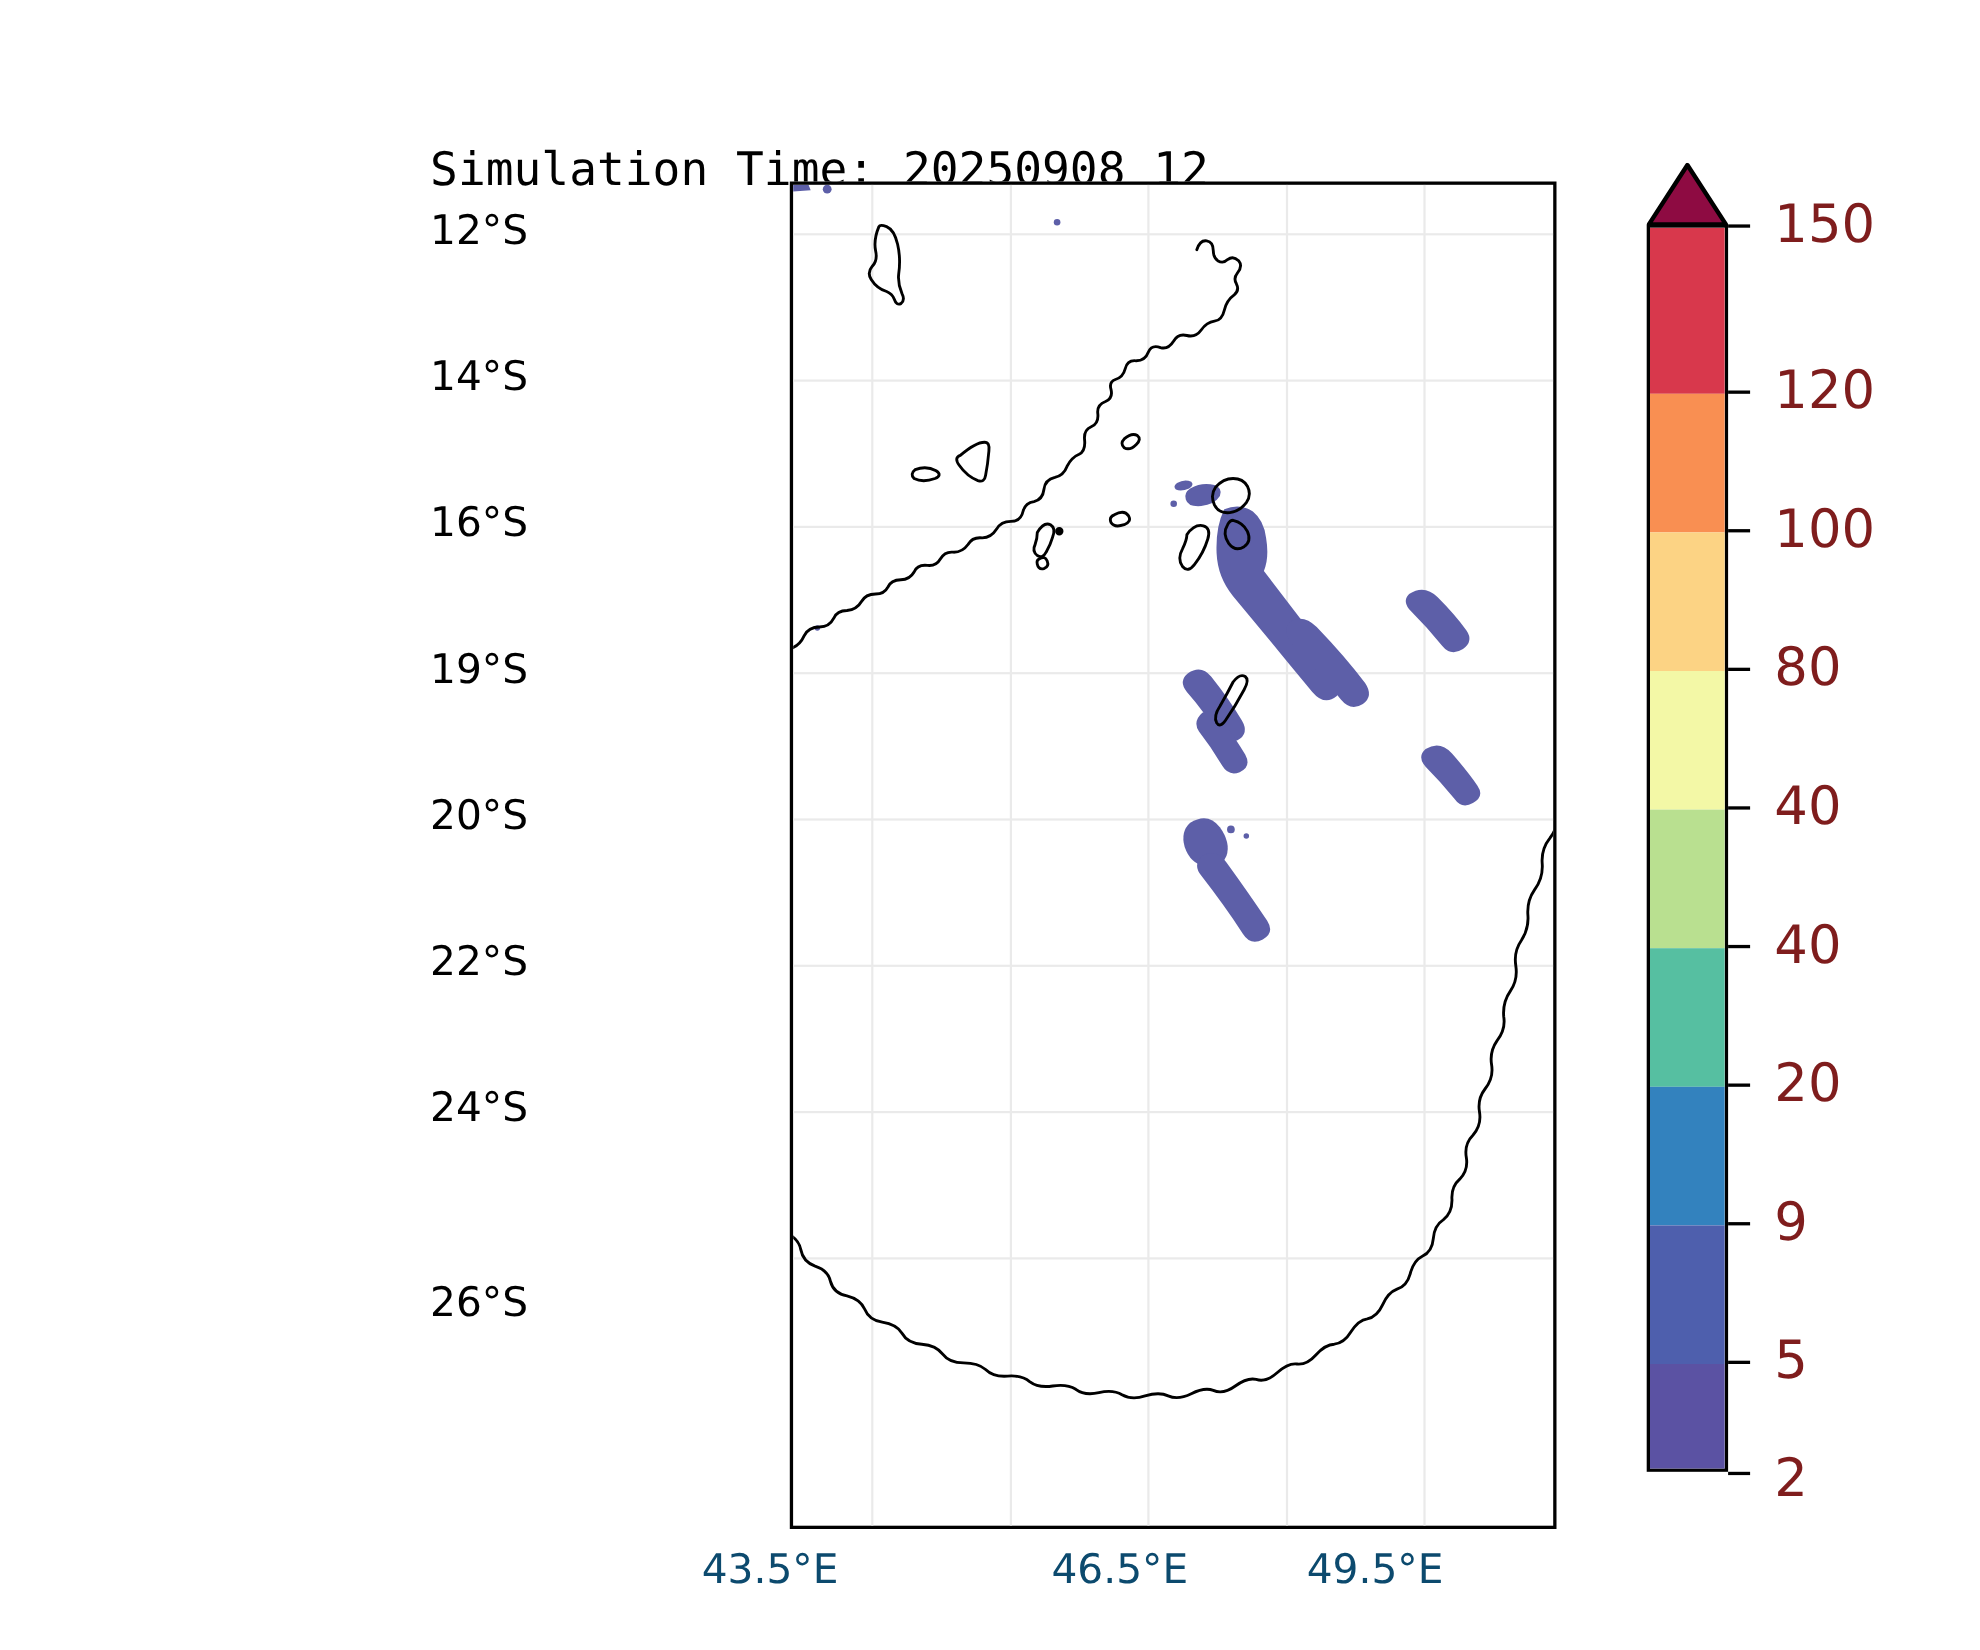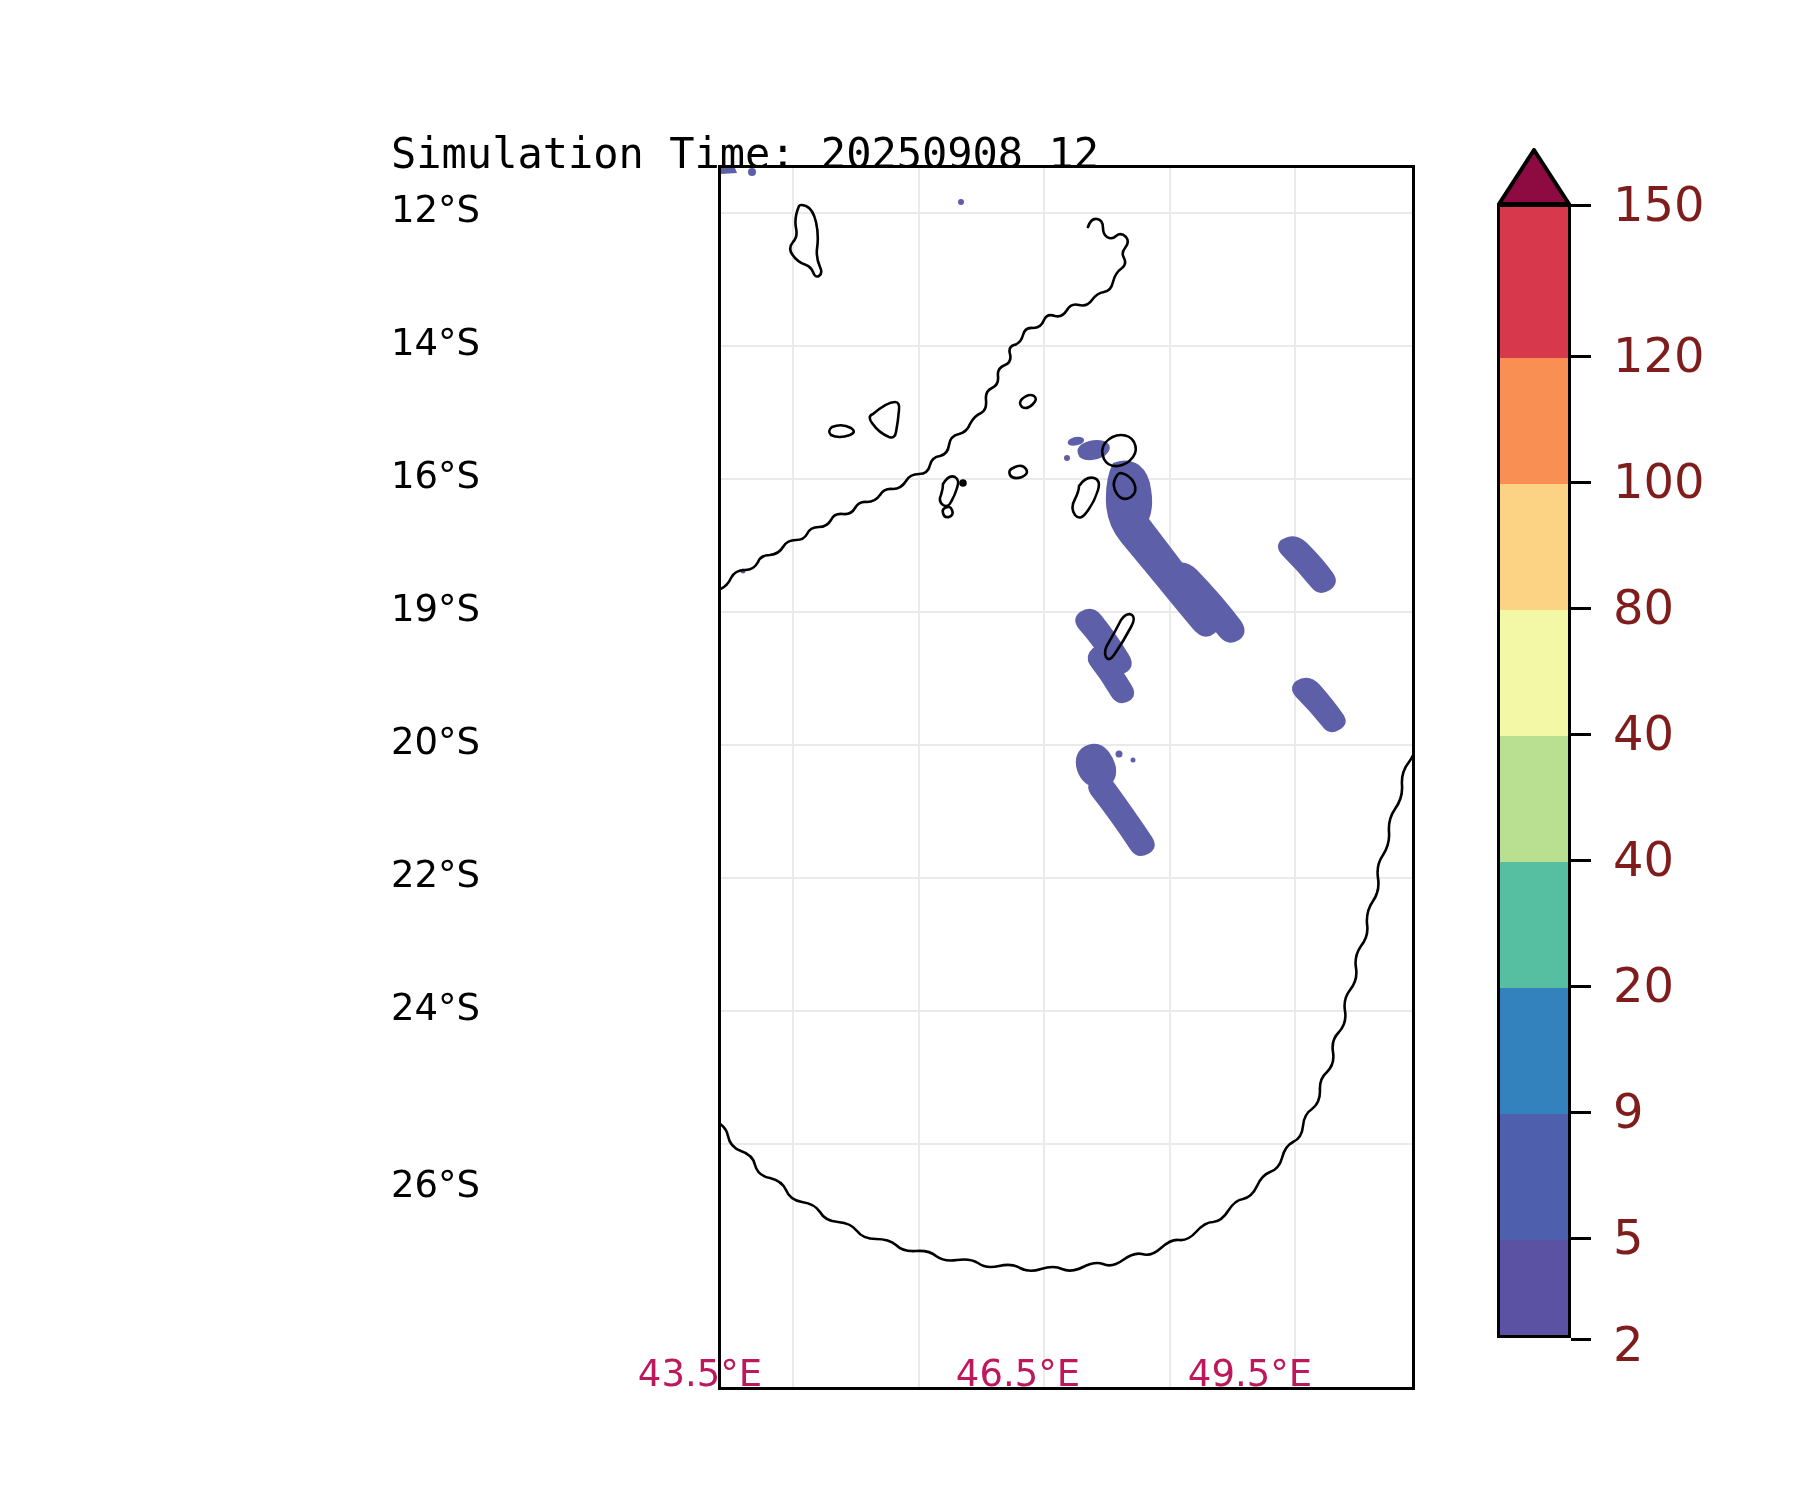--- a/index.html
+++ b/index.html
@@ -71,23 +71,23 @@
     position: absolute;
     right: 1320px;
     text-align: right;
     font-size: 37px;
     color: #000000;
     transform: translateY(-50%);
     white-space: nowrap;
   }
   .xtick-label {
     position: absolute;
-    top: 1352px;
+    top: 1405px;
     font-size: 37px;
-    color: #be185d;
+    color: #0c4a6e;
     transform: translateX(-50%);
     white-space: nowrap;
     text-align: right;
   }
 
   
   #colorbar-wrap {
     position: absolute;
     left: 1497px;
     top: 148px;

